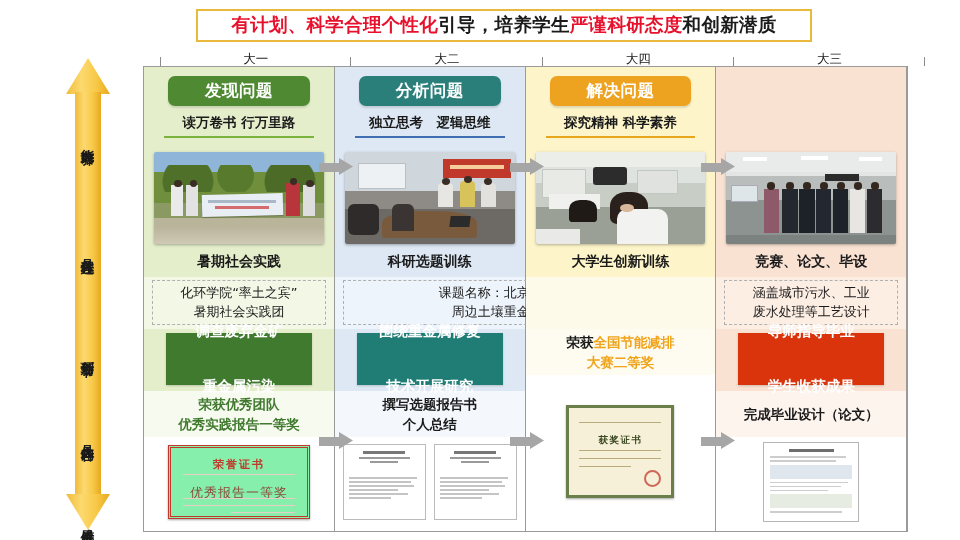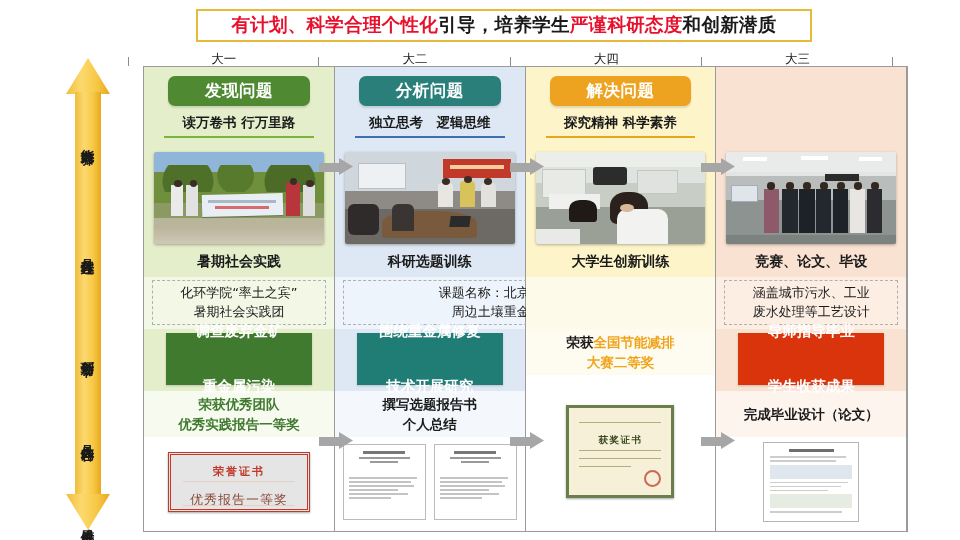--- a/index.html
+++ b/index.html
@@ -51,21 +51,21 @@
     display: flex;
   }
   .col {
     position: relative; flex: 1 1 0; min-width: 0;
     border-right: 1px solid #9a9a9a;
     display: flex; flex-direction: column;
   }
   .col:last-child { border-right: none; }
 
   
-  .head-row { position: absolute; left: 128px; top: 49px; width: 765px; height: 17px; display: flex; }
+  .head-row { position: absolute; left: 160px; top: 49px; width: 765px; height: 17px; display: flex; }
   .head-cell { flex: 1 1 0; position: relative; text-align: center; }
   .head-cell span { font-size: 12.5px; color: #1a1a1a; position: relative; top: -1px; }
   .head-tick { position: absolute; bottom: 0; width: 1px; height: 9px; background: #8b8b8b; }
   .head-tick.l { left: 0; } .head-tick.r { right: 0; }
 
   
   .sec-goal { position: relative; height: 80px; padding: 9px 8px 0 8px; }
   .pill {
     height: 30px; border-radius: 7px; display: flex;
     align-items: center; justify-content: center;
@@ -118,21 +118,21 @@
   
   .sec-ach { height: 46px; display: flex; flex-direction: column;
              align-items: center; justify-content: center;
              font-size: 13.5px; font-weight: bold; line-height: 1.5; text-align: center; }
 
   
   .sec-cert { flex: 1 1 auto; display: flex; align-items: center; justify-content: center; gap: 8px; padding: 2px 8px 6px 8px; }
 
   
   .cert { position: relative; background: #fff; box-shadow: 0 1px 2px rgba(0,0,0,.35); overflow: hidden; }
-  .cert-honor { width: 142px; height: 60px; border: 3px double #c0392b; background: #e5e5e5; padding-left: 39px; }
+  .cert-honor { width: 142px; height: 74px; border: 3px double #c0392b; background: #86efac; padding-left: 39px; }
   .cert-honor .ct { position:absolute; left:0; right:0; top:9px; text-align:center;
         font-size:11px; font-weight:bold; color:#c0392b; letter-spacing:2px; }
   .cert-honor .cs { position:absolute; left:0; right:0; top:36px; text-align:center;
         font-size:13px; color:#8a4b3a; letter-spacing:1px; }
   .cert-honor .ln { position:absolute; height:1px; background:#e8cfc6; left:12px; right:12px; }
   .doc { width: 84px; height: 76px; border: 1px solid #bbb; background: #fff; padding: 6px 5px; }
   .doc .dh { height: 3px; background: #777; margin: 0 auto 3px auto; width: 60%; }
   .doc .dh2 { height: 2px; background: #9a9a9a; margin: 0 auto 2px auto; width: 72%; }
   .doc .dl { height: 1.5px; background: #c4c4c4; margin-bottom: 2.5px; }
   .cert-gold { width: 108px; height: 93px; border: 3px solid #6b7f4a; background: #f6f0d8; }

